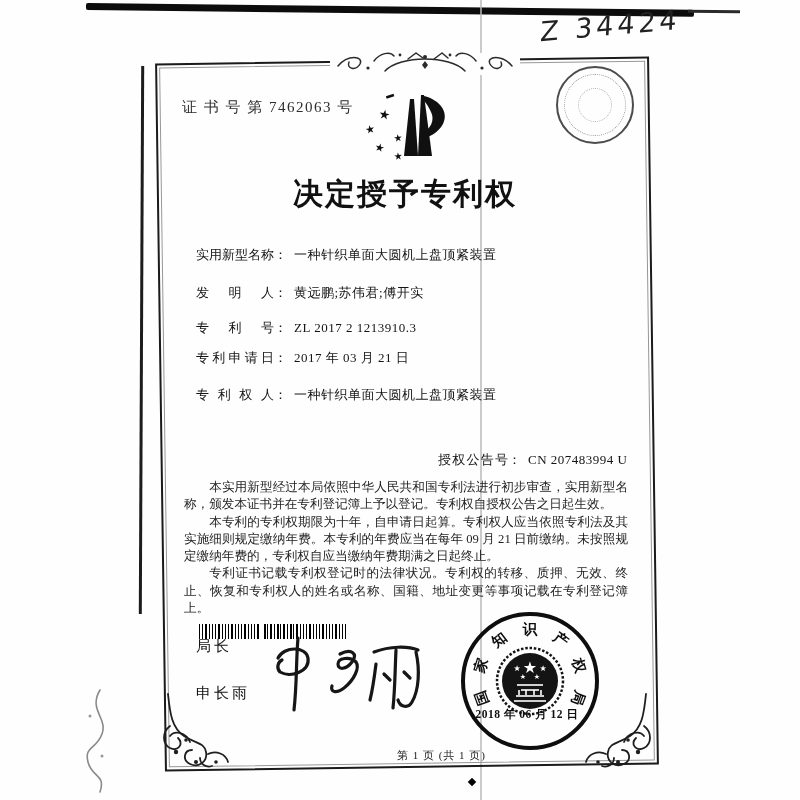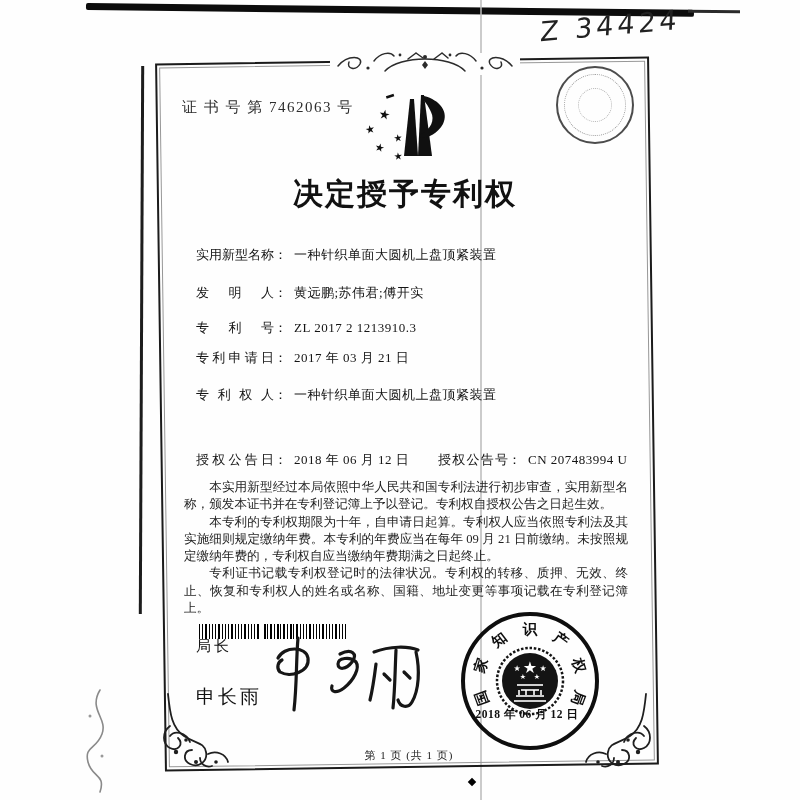--- a/index.html
+++ b/index.html
@@ -32,34 +32,34 @@
   .row2{left:438px;}
   .row2 .f-label{width:70px;}
   
   .paras{position:absolute;left:184px;top:479px;width:444px;font-size:12.6px;line-height:17.3px;text-align:justify;color:#1e1e1e;}
   .paras p{margin:0;text-indent:2em;}
   
   .barcode{position:absolute;left:199px;top:624px;width:148px;height:15px;
     background:repeating-linear-gradient(90deg,#000 0 1.5px,#fff 1.5px 3px,#000 3px 4px,#fff 4px 6.5px,#000 6.5px 8px,#fff 8px 10.5px,#000 10.5px 11.5px,#fff 11.5px 13px);}
   
   .signer-title{position:absolute;left:196px;top:637px;font-size:15px;letter-spacing:3px;color:#111;}
-  .signer-name{position:absolute;left:196px;top:684px;font-size:19px;letter-spacing:3px;color:#111;font-family:Liberation Serif, serif;}
+  .signer-name{position:absolute;left:196px;top:684px;font-size:15px;letter-spacing:3px;color:#111;font-family:Liberation Serif, serif;}
   .signature{position:absolute;left:262px;top:632px;}
   
   .seal{position:absolute;left:461px;top:612px;width:130px;height:130px;border:4px solid #0e0e0e;border-radius:50%;}
   .seal-char{position:absolute;left:50%;top:50%;width:18px;margin-left:-9px;margin-top:-10px;text-align:center;
     font-size:14.5px;font-weight:700;color:#0d0d0d;font-family:"Liberation Serif",serif;}
   .emblem{position:absolute;left:50%;top:50%;transform:translate(-50%,-50%);}
   .seal-date{position:absolute;left:452px;top:707px;width:150px;text-align:center;font-size:11.5px;font-weight:600;letter-spacing:.5px;color:#101010;z-index:4;}
   
   .faint-stamp{position:absolute;left:556px;top:66px;width:74px;height:74px;border:2.5px solid rgba(45,45,45,.85);border-radius:50%;}
   .faint-stamp .ring1{position:absolute;inset:6px;border:1.5px dotted #9a9a9a;border-radius:50%;}
   .faint-stamp .ring2{position:absolute;inset:20px;border:1.5px dotted #b5b5b5;border-radius:50%;}
   
-  .footer{position:absolute;left:344px;top:748px;width:130px;text-align:center;font-size:11px;letter-spacing:1px;color:#222;}
+  .footer{position:absolute;left:356px;top:748px;width:130px;text-align:right;font-size:11px;letter-spacing:1px;color:#222;}
   .diamond{position:absolute;left:469px;top:779px;width:6px;height:6px;background:#000;transform:rotate(45deg);}
   .ornament-top{position:absolute;left:330px;top:45px;z-index:3;}
   .corner{position:absolute;z-index:3;}
   .corner-bl{left:156px;top:692px;}
   .corner-br{left:578px;top:692px;transform:scaleX(-1);}
   .curl{position:absolute;left:78px;top:686px;}
 </style>
 </head>
 <body>
 
@@ -158,23 +158,20 @@
     <span class="f-label">发明人</span><span class="f-colon">：</span><span class="f-value">黄远鹏;苏伟君;傅开实</span>
   </div>
   <div class="row" style="top:319px">
     <span class="f-label">专利号</span><span class="f-colon">：</span><span class="f-value">ZL 2017 2 1213910.3</span>
   </div>
   <div class="row" style="top:349px">
     <span class="f-label">专利申请日</span><span class="f-colon">：</span><span class="f-value">2017 年 03 月 21 日</span>
   </div>
   <div class="row" style="top:386px">
     <span class="f-label">专利权人</span><span class="f-colon">：</span><span class="f-value">一种针织单面大圆机上盘顶紧装置</span>
-  </div>
-  <div class="row" style="top:451px">
-    <span class="f-label">授权公告日</span><span class="f-colon">：</span><span class="f-value">2018 年 06 月 12 日</span>
   </div>
   <div class="row row2" style="top:451px">
     <span class="f-label">授权公告号</span><span class="f-colon">：</span><span class="f-value">CN 207483994 U</span>
   </div>
 
   <div class="paras">
     <p>本实用新型经过本局依照中华人民共和国专利法进行初步审查，实用新型名称，颁发本证书并在专利登记簿上予以登记。专利权自授权公告之日起生效。</p>
     <p>本专利的专利权期限为十年，自申请日起算。专利权人应当依照专利法及其实施细则规定缴纳年费。本专利的年费应当在每年 09 月 21 日前缴纳。未按照规定缴纳年费的，专利权自应当缴纳年费期满之日起终止。</p>
     <p>专利证书记载专利权登记时的法律状况。专利权的转移、质押、无效、终止、恢复和专利权人的姓名或名称、国籍、地址变更等事项记载在专利登记簿上。</p>
   </div>

